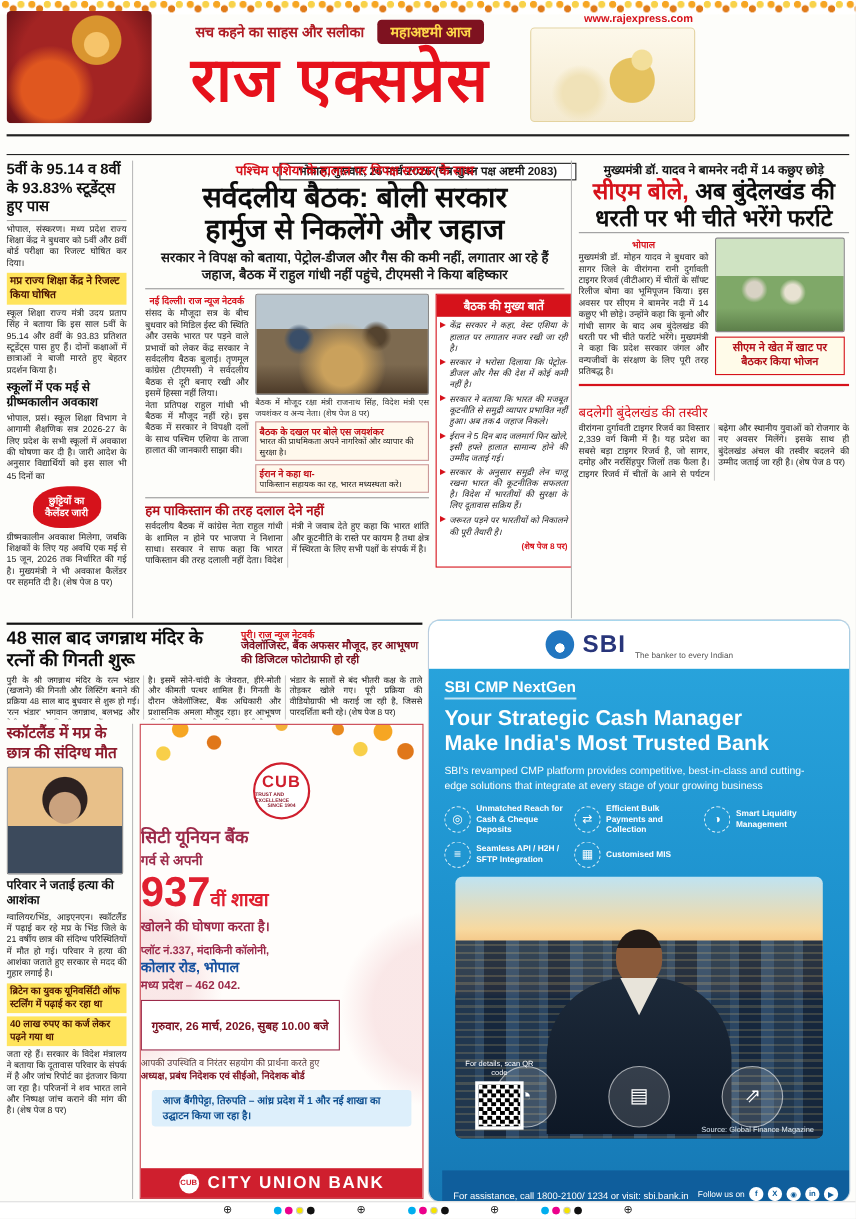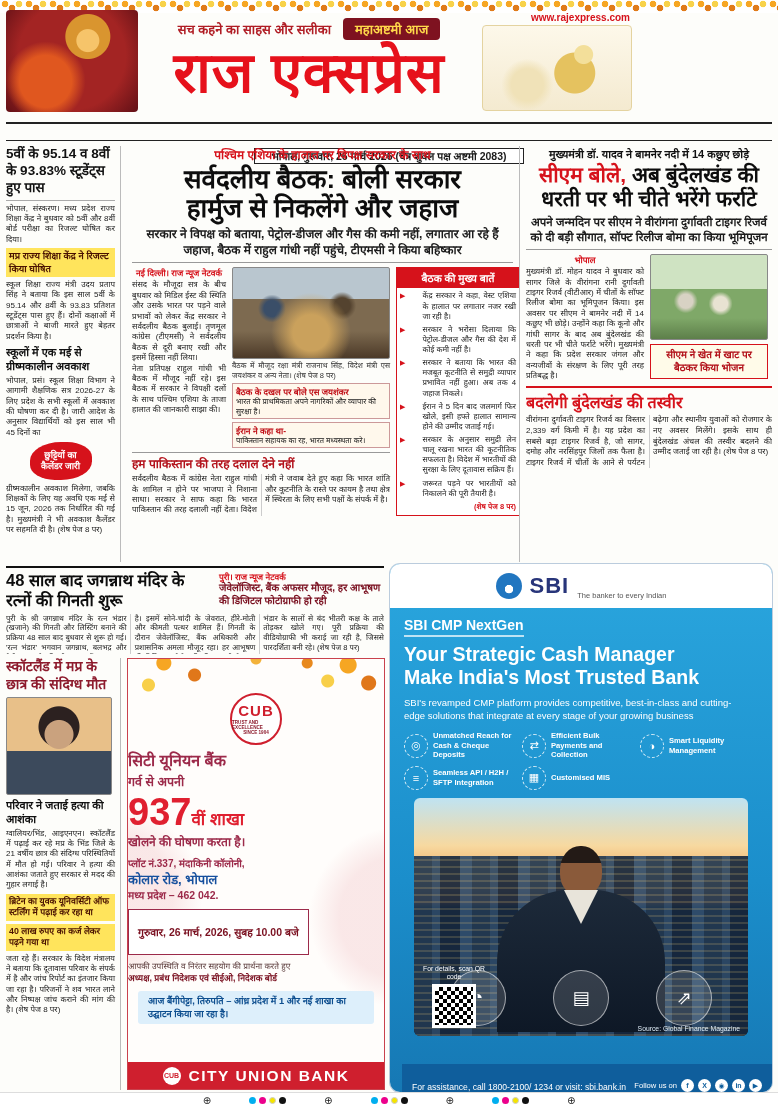--- a/index.html
+++ b/index.html
@@ -72,40 +72,40 @@
       linear-gradient(#b9c6cf 0 35%, #7d6a50 35% 70%, #4c3a28 100%); }
   .caption { font-size:7.5px; line-height:1.25; color:#333; margin-top:2px; text-align:justify; }
   .sub-article { border-top:1px solid #999; margin-top:4px; padding-top:2px; }
   .sub-head { color:#b3121b; font-size:12px; font-weight:bold; margin-bottom:2px; }
   .sub-body { font-size:8px; line-height:1.3; text-align:justify; column-count:2; column-gap:8px; column-rule:1px solid #ccc; }
   .note-box { border:1px solid #c99; background:#fff8ec; padding:2px 3px; margin-top:3px; }
   .note-head { color:#c01018; font-size:8.5px; font-weight:bold; }
   .note-body { font-size:7.5px; line-height:1.25; }
   .points-box { width:124px; border:1px solid #d6121b; background:#fff; flex-shrink:0; }
   .points-title { background:#d6121b; color:#fff; font-size:10.5px; font-weight:bold; text-align:center; padding:3px 2px; }
-  .pt { display:flex; gap:17px; padding:3px 3px 0 3px; }
+  .pt { display:flex; gap:3px; padding:3px 3px 0 3px;font-style:italic; }
   .pt .arrow { color:#d6121b; font-size:7px; line-height:1.5; }
   .pt .pt-text { font-size:7.8px; line-height:1.3; text-align:justify; }
   .continued { color:#d6121b; font-size:7.5px; font-weight:bold; text-align:right; padding:2px 3px; }
 
   
   .cm-story { position:absolute; top:146px; left:526px; width:246px; height:416px; overflow:hidden; }
   .cm-kicker { font-size:11px; font-weight:bold; text-align:center; color:#111; margin-bottom:2px; }
   .cm-headline { font-size:21px; font-weight:bold; line-height:1.15; text-align:center; color:#0d0d0d; }
   .cm-headline .red { color:#d6121b; }
   .cm-deck { font-size:11.5px; font-weight:bold; line-height:1.3; text-align:center; margin:4px 0; color:#1c1c1c; }
   .cm-main { display:flex; gap:6px; border-top:1px solid #999; padding-top:4px; }
   .cm-body-col { width:118px; }
   .cm-photo { width:118px; height:86px;
     background:
       radial-gradient(circle at 30% 55%, #d8d2c4 7px, transparent 12px),
       radial-gradient(circle at 60% 58%, #e8e2d2 7px, transparent 12px),
       linear-gradient(#cfe3c2 0 40%, #7fa868 40% 75%, #5d7f4a 100%); }
   .photo-note { border:1px solid #d6121b; color:#b3121b; background:#fffbe9; font-size:10px; font-weight:bold; line-height:1.25; text-align:center; padding:4px 3px; margin-top:4px; }
-  .cm-section-head { color:#d6121b; font-size:16px; font-weight:bold; border-top:2px solid #d6121b; margin-top:5px; padding-top:3px; }
+  .cm-section-head { color:#d6121b; font-size:12px; font-weight:normal; border-top:2px solid #d6121b; margin-top:5px; padding-top:15px; }
   .cm-section-body { font-size:8px; line-height:1.32; text-align:justify; column-count:2; column-gap:8px; column-rule:1px solid #ccc; margin-top:2px; }
 
   
   .temple-story { position:absolute; top:566px; left:6px; width:378px; height:88px; border-top:2px solid #111; padding-top:3px; overflow:hidden; }
   .temple-head-row { display:flex; gap:8px; }
   .temple-headline { width:205px; font-size:16.5px; font-weight:bold; line-height:1.2; color:#0d0d0d; }
   .temple-deck-wrap { flex:1; }
   .temple-byline { color:#d6121b; font-size:8.5px; font-weight:bold; }
   .temple-deck { font-size:10px; font-weight:bold; line-height:1.25; color:#7a1020; }
   .temple-body { margin-top:3px; font-size:7.6px; line-height:1.3; text-align:justify; column-count:3; column-gap:8px; column-rule:1px solid #ccc; }
@@ -301,21 +301,20 @@
         <div class="continued">(शेष पेज 8 पर)</div>
       </div>
     </div>
   </section>
 
   <section class="cm-story">
     <div class="cm-kicker">मुख्यमंत्री डॉ. यादव ने बामनेर नदी में 14 कछुए छोड़े</div>
     <div class="cm-headline">
       <span class="red">सीएम बोले,</span><span> अब बुंदेलखंड की धरती पर भी चीते भरेंगे फर्राटे</span>
     </div>
-    <div class="cm-deck">अपने जन्मदिन पर सीएम ने वीरांगना दुर्गावती टाइगर रिजर्व को दी बड़ी सौगात, सॉफ्ट रिलीज बोमा का किया भूमिपूजन</div>
     <div class="cm-main">
       <div class="cm-body-col">
         <div class="byline">भोपाल</div>
         <p class="small">मुख्यमंत्री डॉ. मोहन यादव ने बुधवार को सागर जिले के वीरांगना रानी दुर्गावती टाइगर रिजर्व (वीटीआर) में चीतों के सॉफ्ट रिलीज बोमा का भूमिपूजन किया। इस अवसर पर सीएम ने बामनेर नदी में 14 कछुए भी छोड़े। उन्होंने कहा कि कूनो और गांधी सागर के बाद अब बुंदेलखंड की धरती पर भी चीते फर्राटे भरेंगे। मुख्यमंत्री ने कहा कि प्रदेश सरकार जंगल और वन्यजीवों के संरक्षण के लिए पूरी तरह प्रतिबद्ध है।</p>
       </div>
       <div>
         <div class="photo cm-photo"></div>
         <div class="photo-note" style="width:118px">सीएम ने खेत में खाट पर बैठकर किया भोजन</div>
       </div>
     </div>

